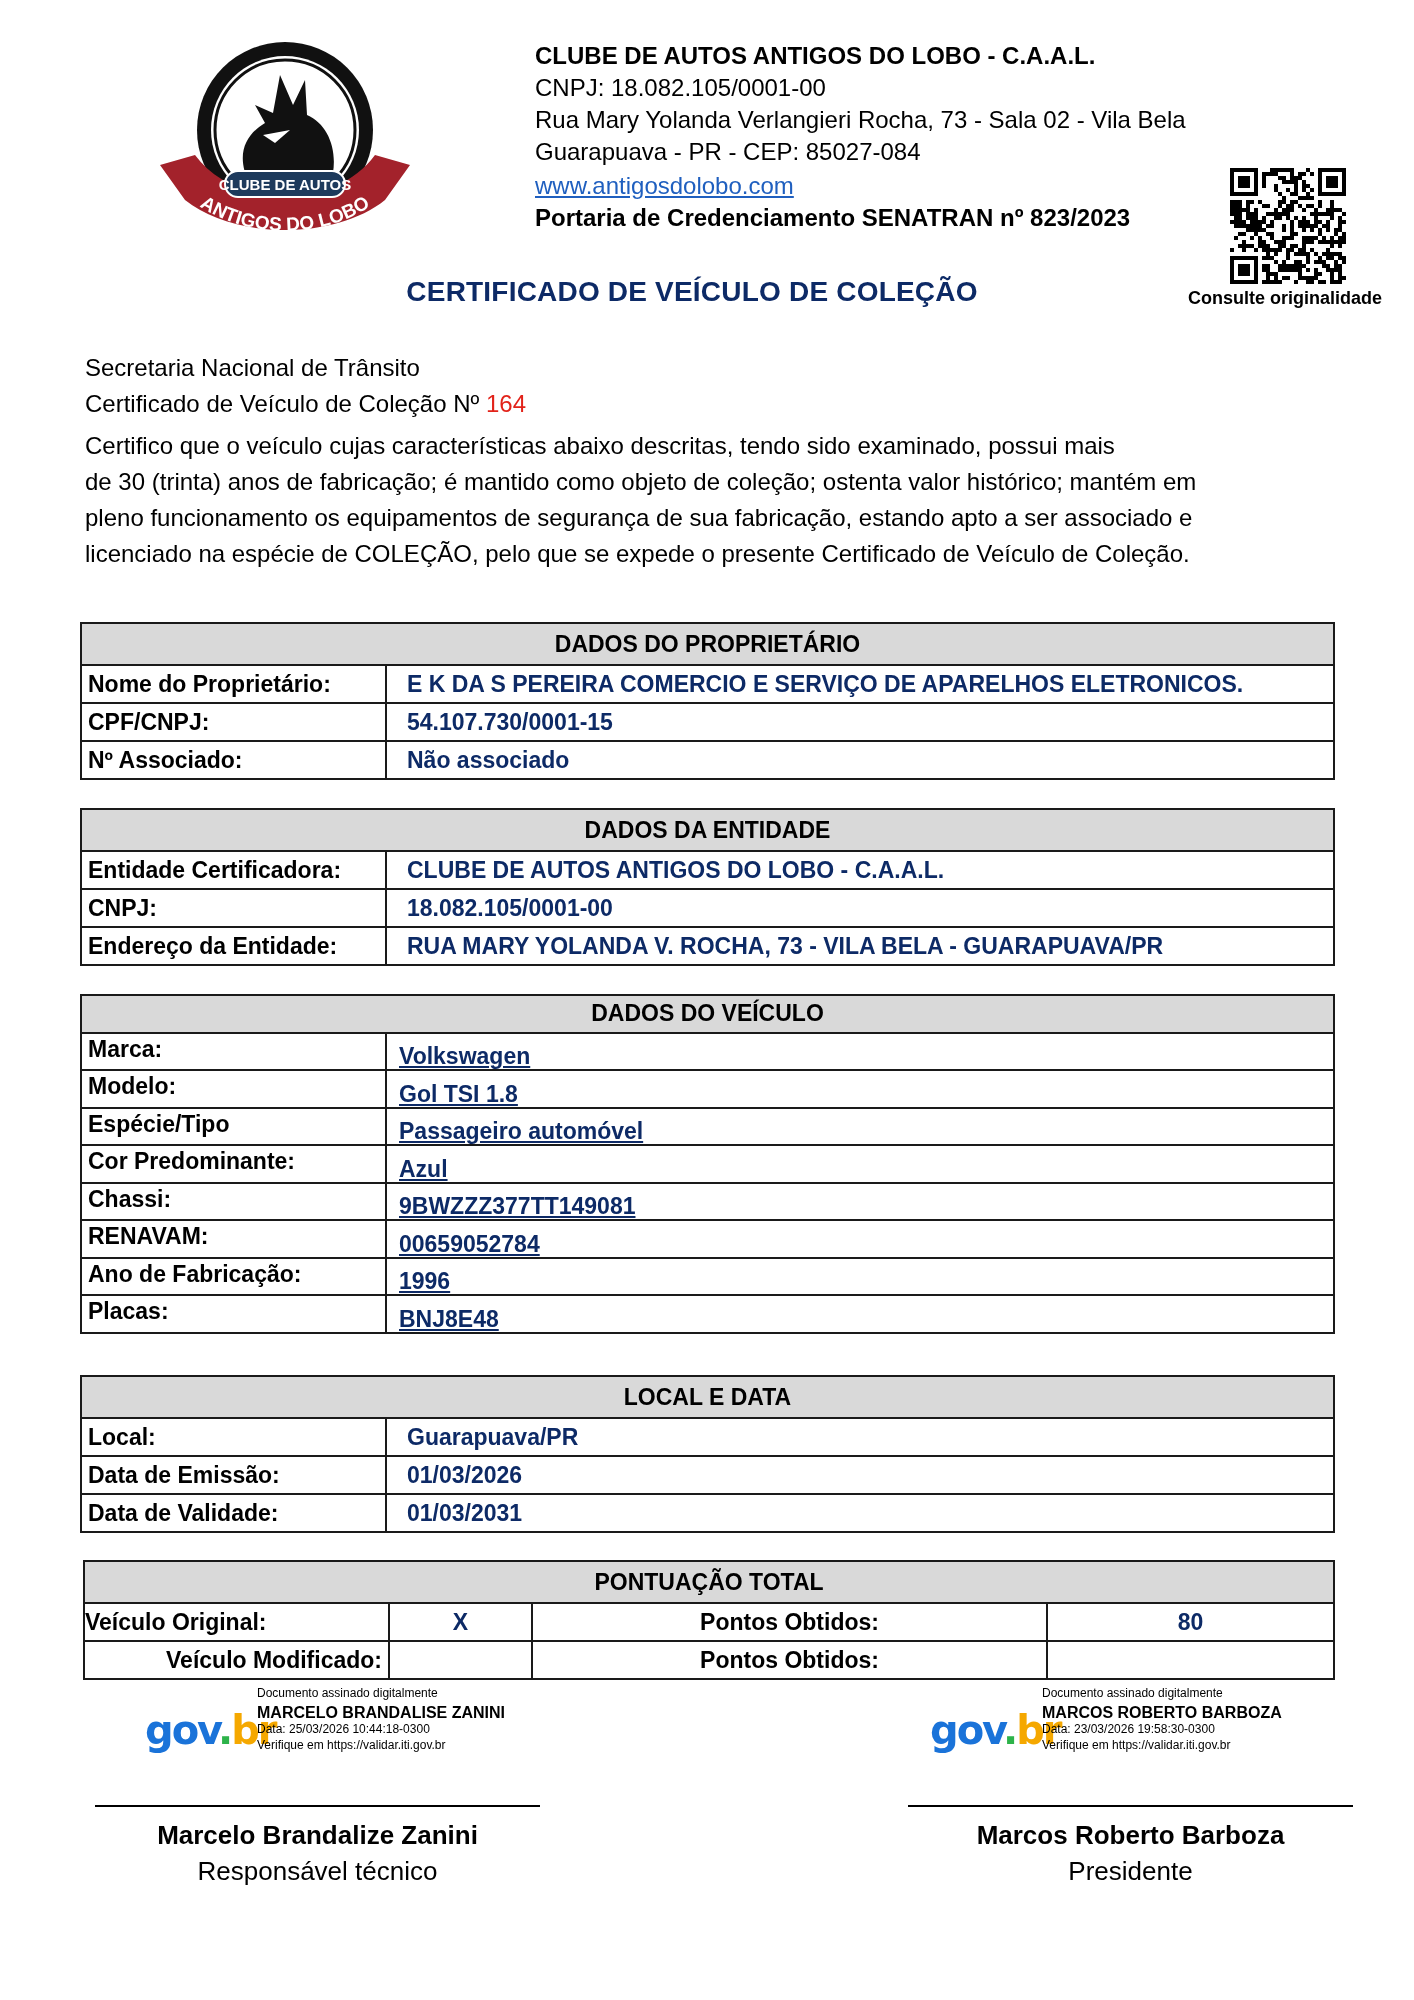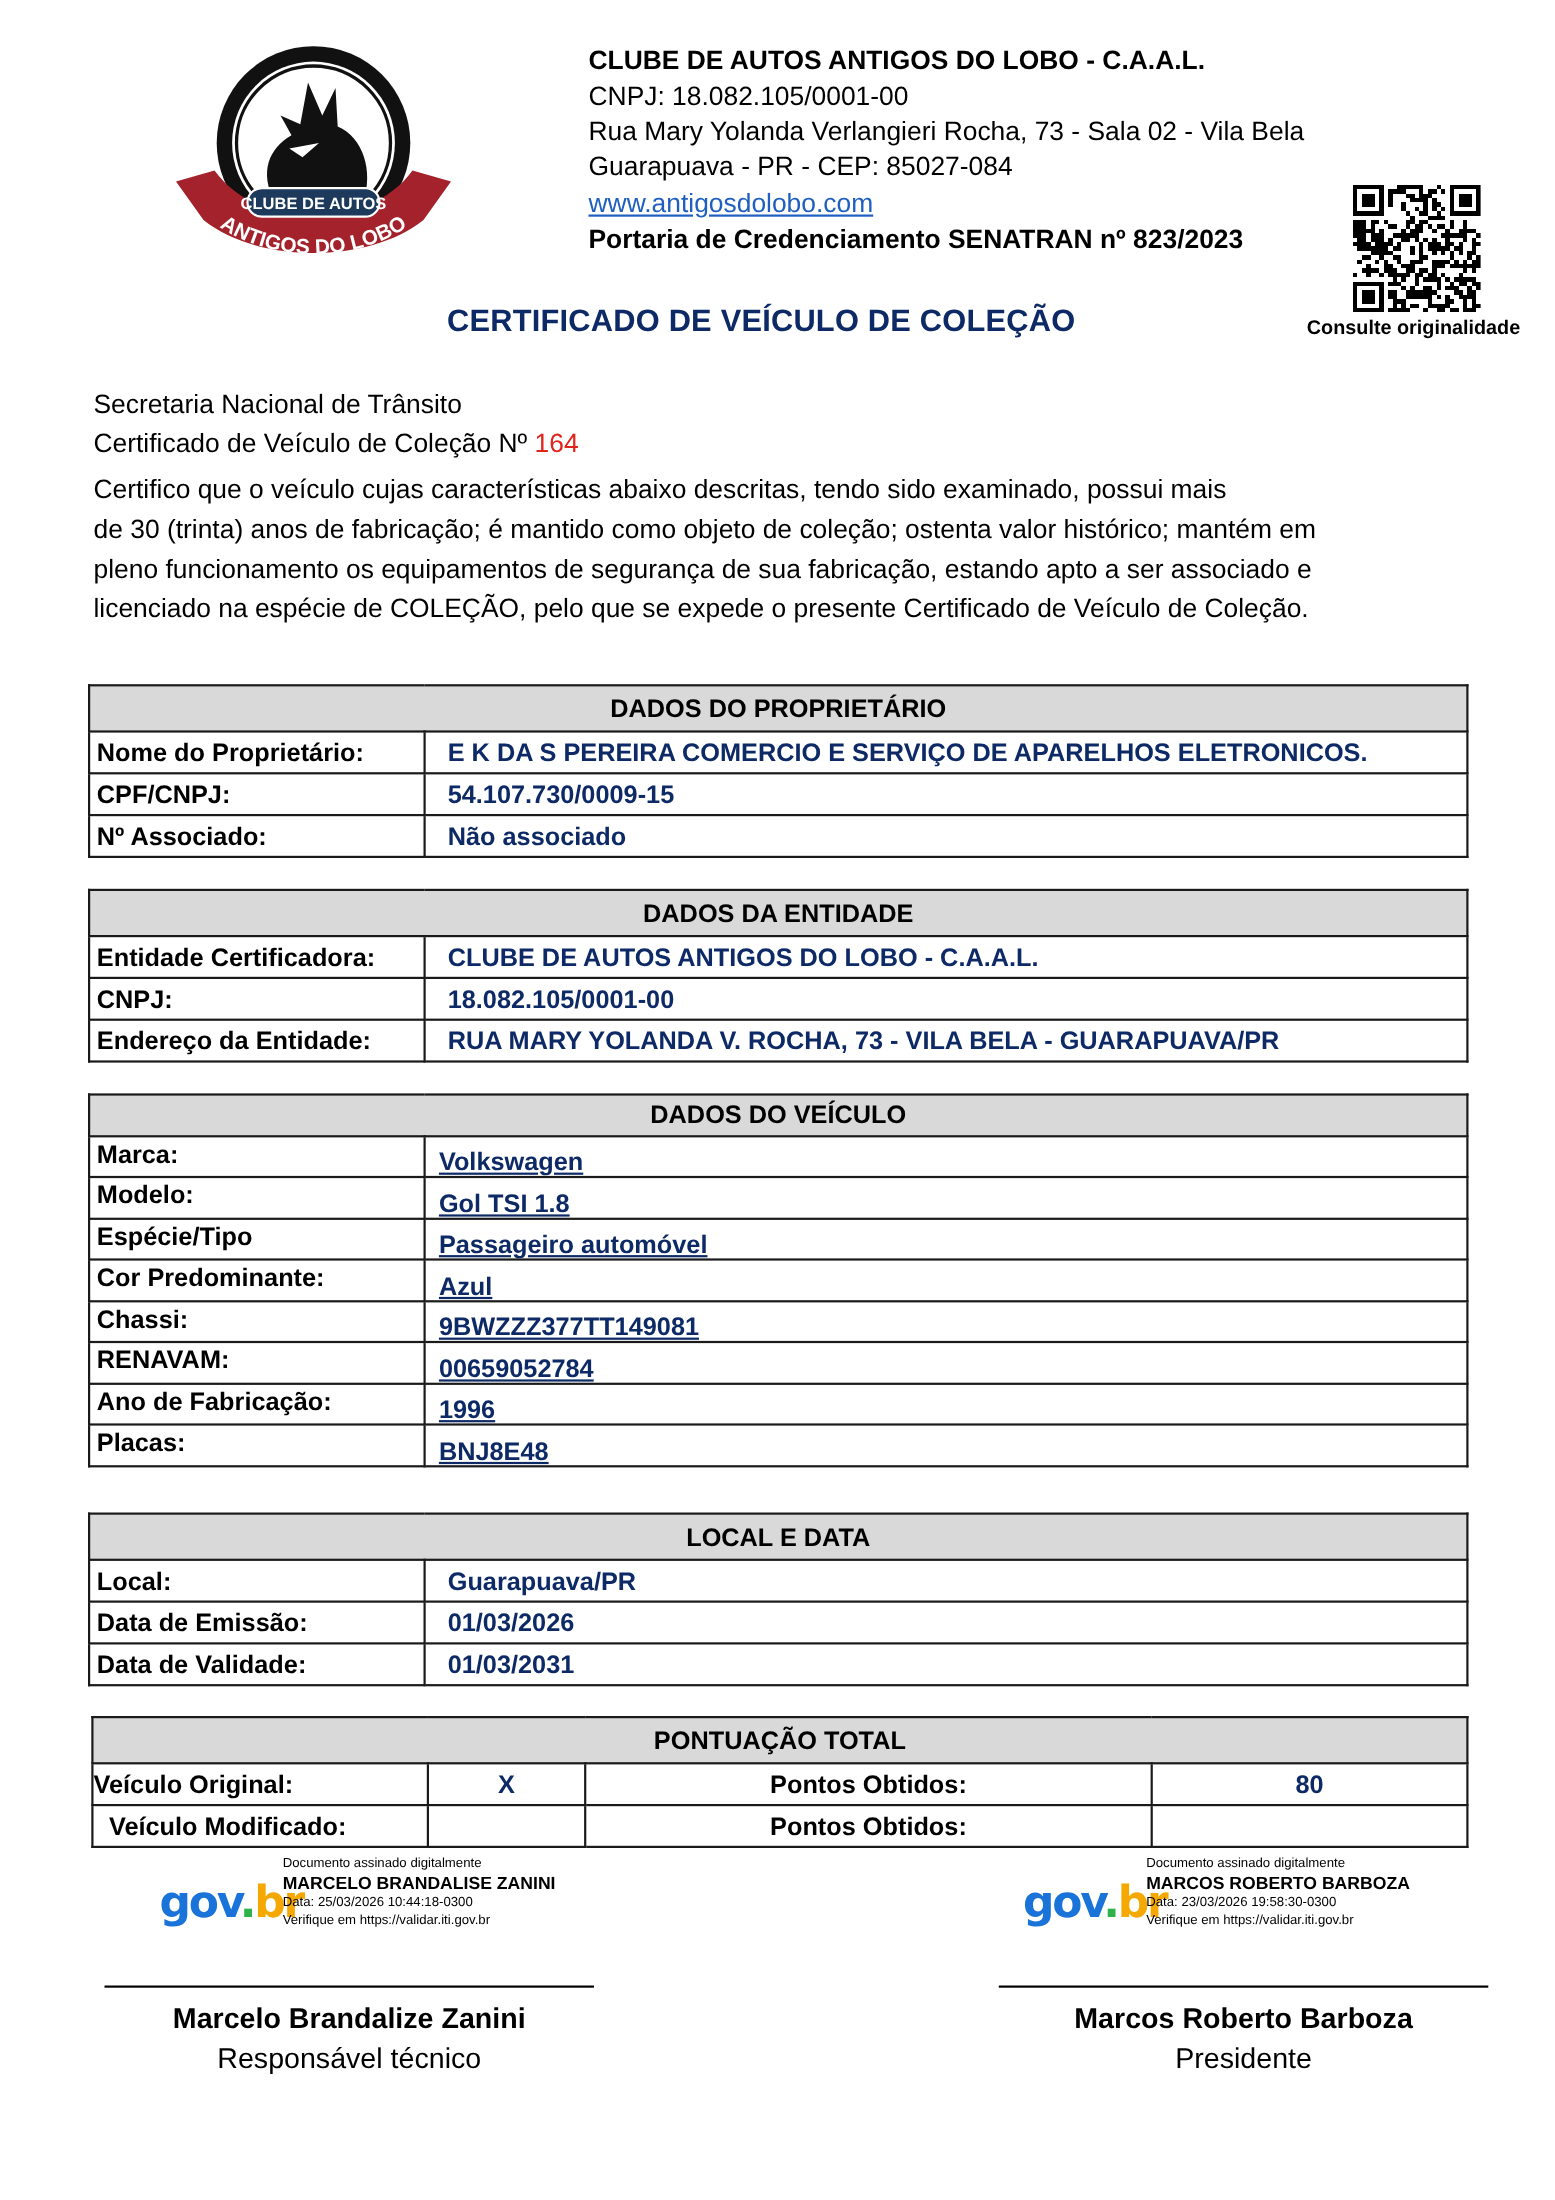--- a/index.html
+++ b/index.html
@@ -444,21 +444,21 @@
   <tbody>
       <tr>
         <td colspan="2" class="hdr">DADOS DO PROPRIETÁRIO</td>
       </tr>
   <tr>
         <td class="lbl">Nome do Proprietário:</td>
         <td class="val">E K DA S PEREIRA COMERCIO E SERVIÇO DE APARELHOS ELETRONICOS.</td>
       </tr>
   <tr>
         <td class="lbl">CPF/CNPJ:</td>
-        <td class="val">54.107.730/0009-15</td>
+        <td class="val">54.107.730/0001-15</td>
       </tr>
   <tr>
         <td class="lbl">Nº Associado:</td>
         <td class="val">Não associado</td>
       </tr>
 </tbody>
   </table>
 
 <table class="sec" style="top:808px;">
   <tbody>
@@ -545,21 +545,21 @@
       <tr>
         <td colspan="4" class="hdr">PONTUAÇÃO TOTAL</td>
       </tr>
   <tr>
     <td class="lbl" style="width:305px; padding-left:0;">Veículo Original:</td>
     <td class="c blue" style="width:143px;">X</td>
     <td class="c" style="width:515px;">Pontos Obtidos:</td>
     <td class="c blue">80</td>
   </tr>
   <tr>
-    <td class="lbl" style="padding-left:14px;">Veículo Modificado:</td>
+    <td class="lbl" style="padding-left:14px;text-align:right;">Veículo Modificado:</td>
     <td class="c blue"></td>
     <td class="c">Pontos Obtidos:</td>
     <td class="c blue"></td>
   </tr>
 </tbody>
   </table>
 
 <div class="sig" style="left:145px;">
   <div class="govbr"><span class="g1">gov</span><span class="g2">.</span><span class="g3">br</span></div>
   <div class="sig-txt">

